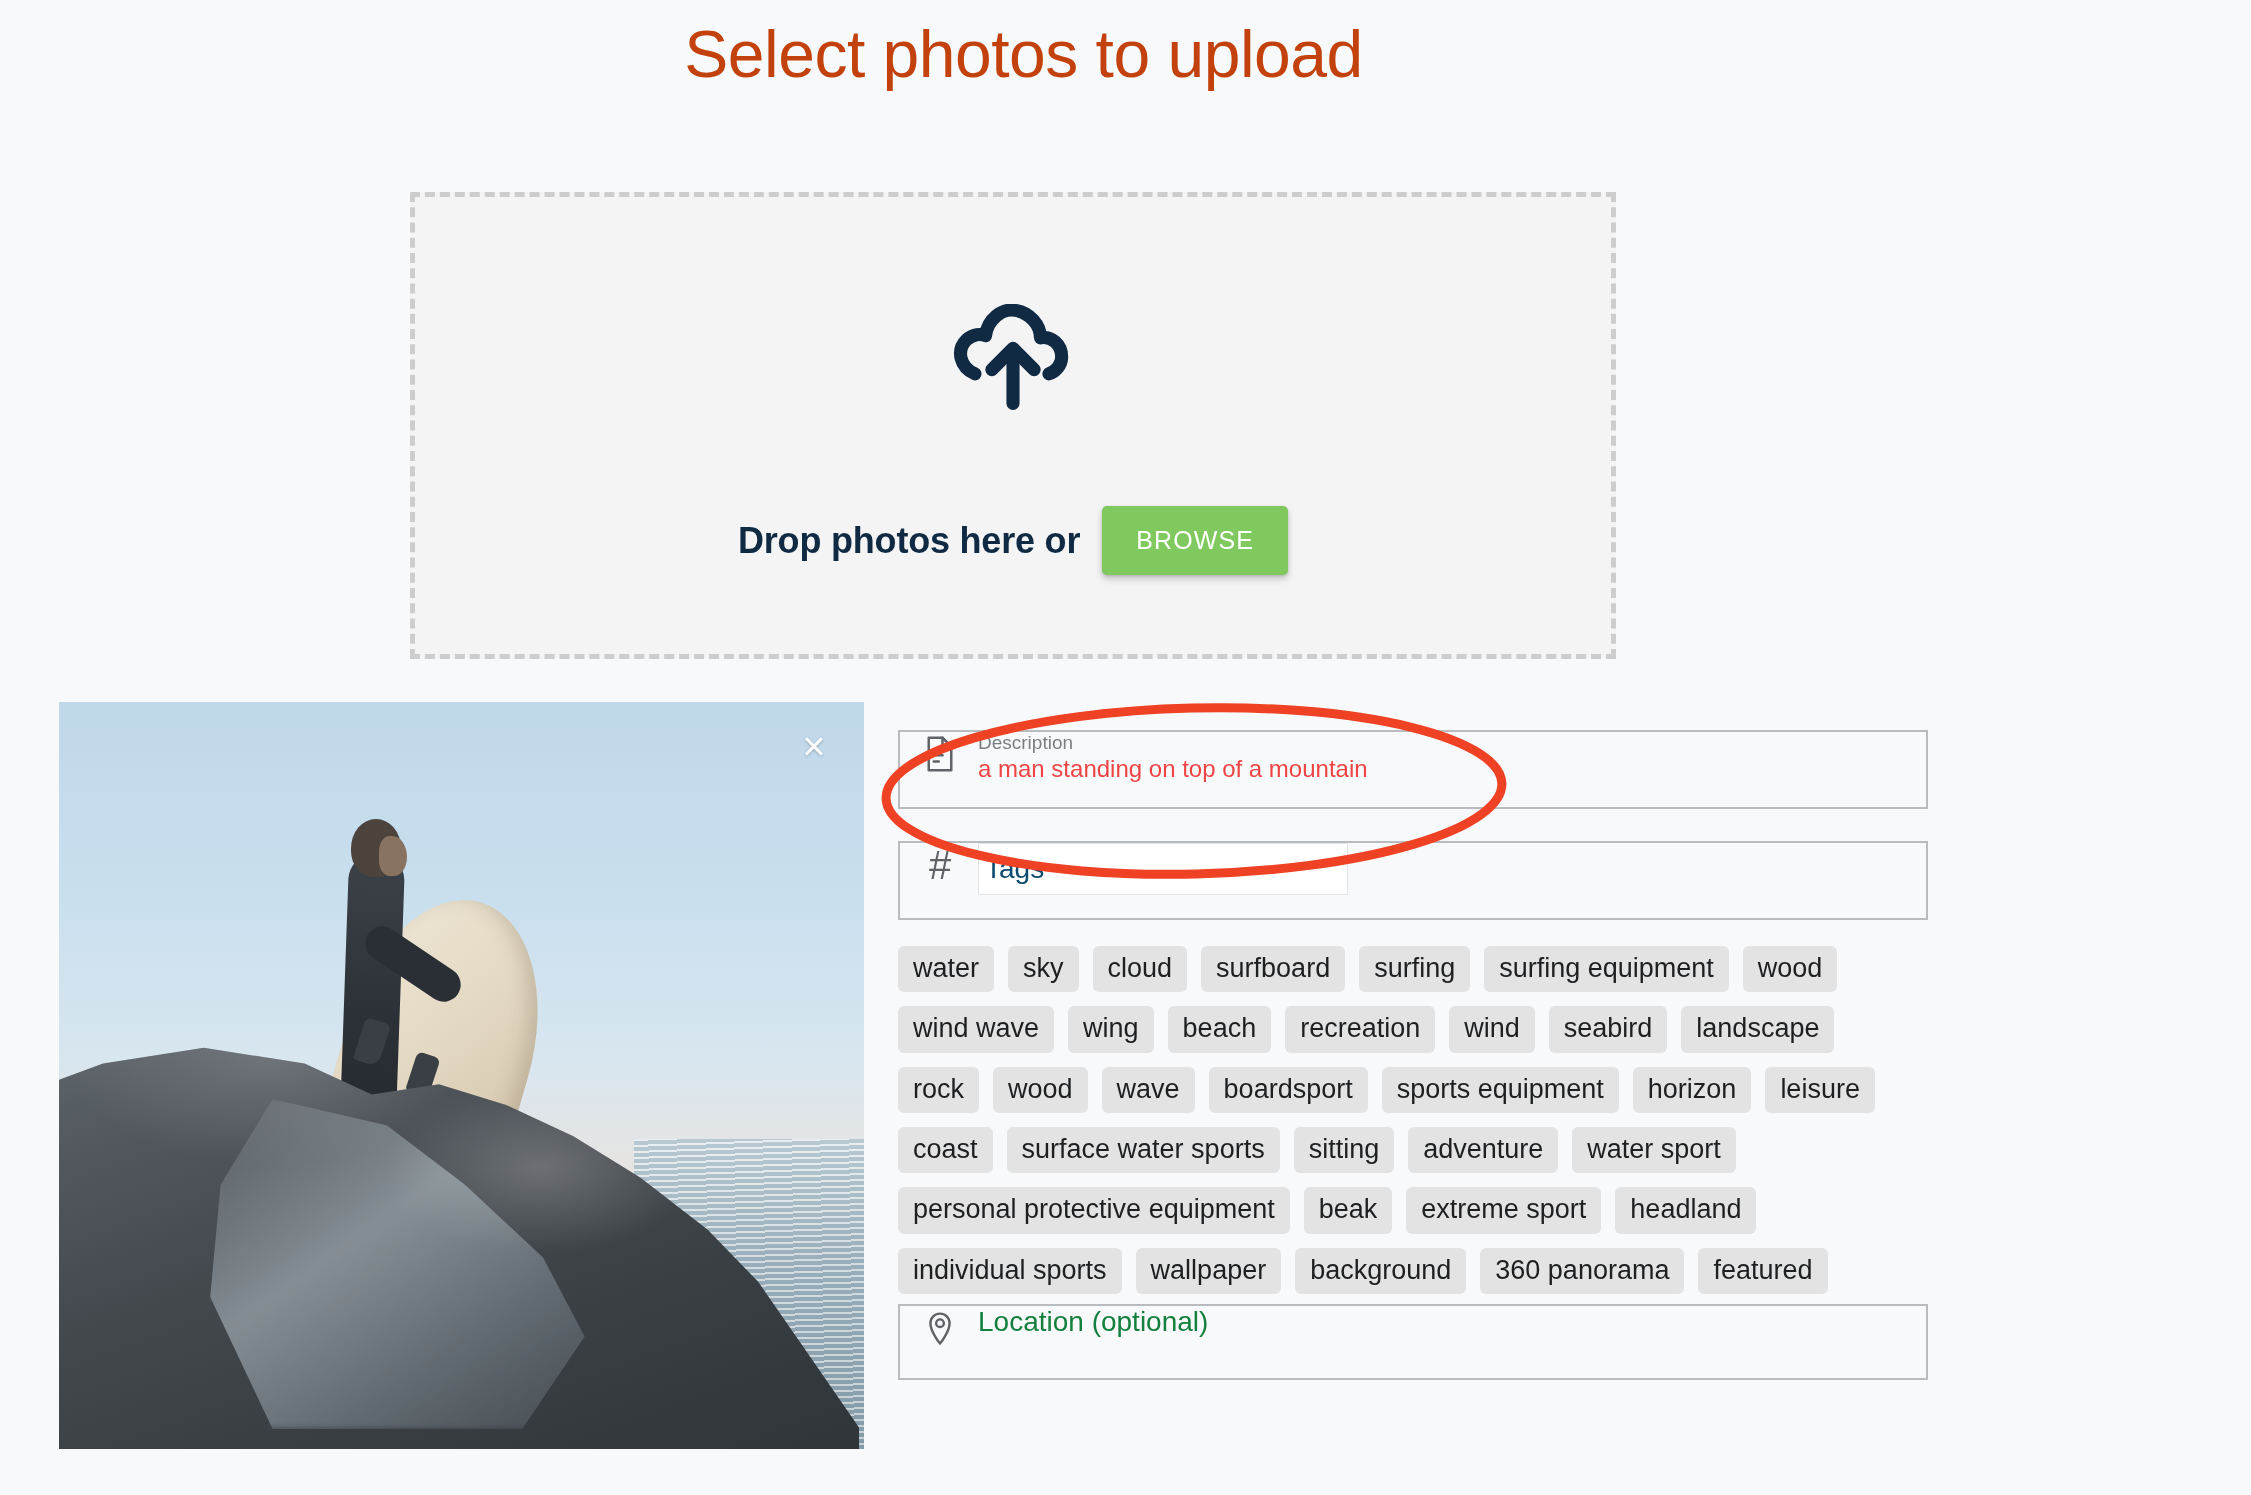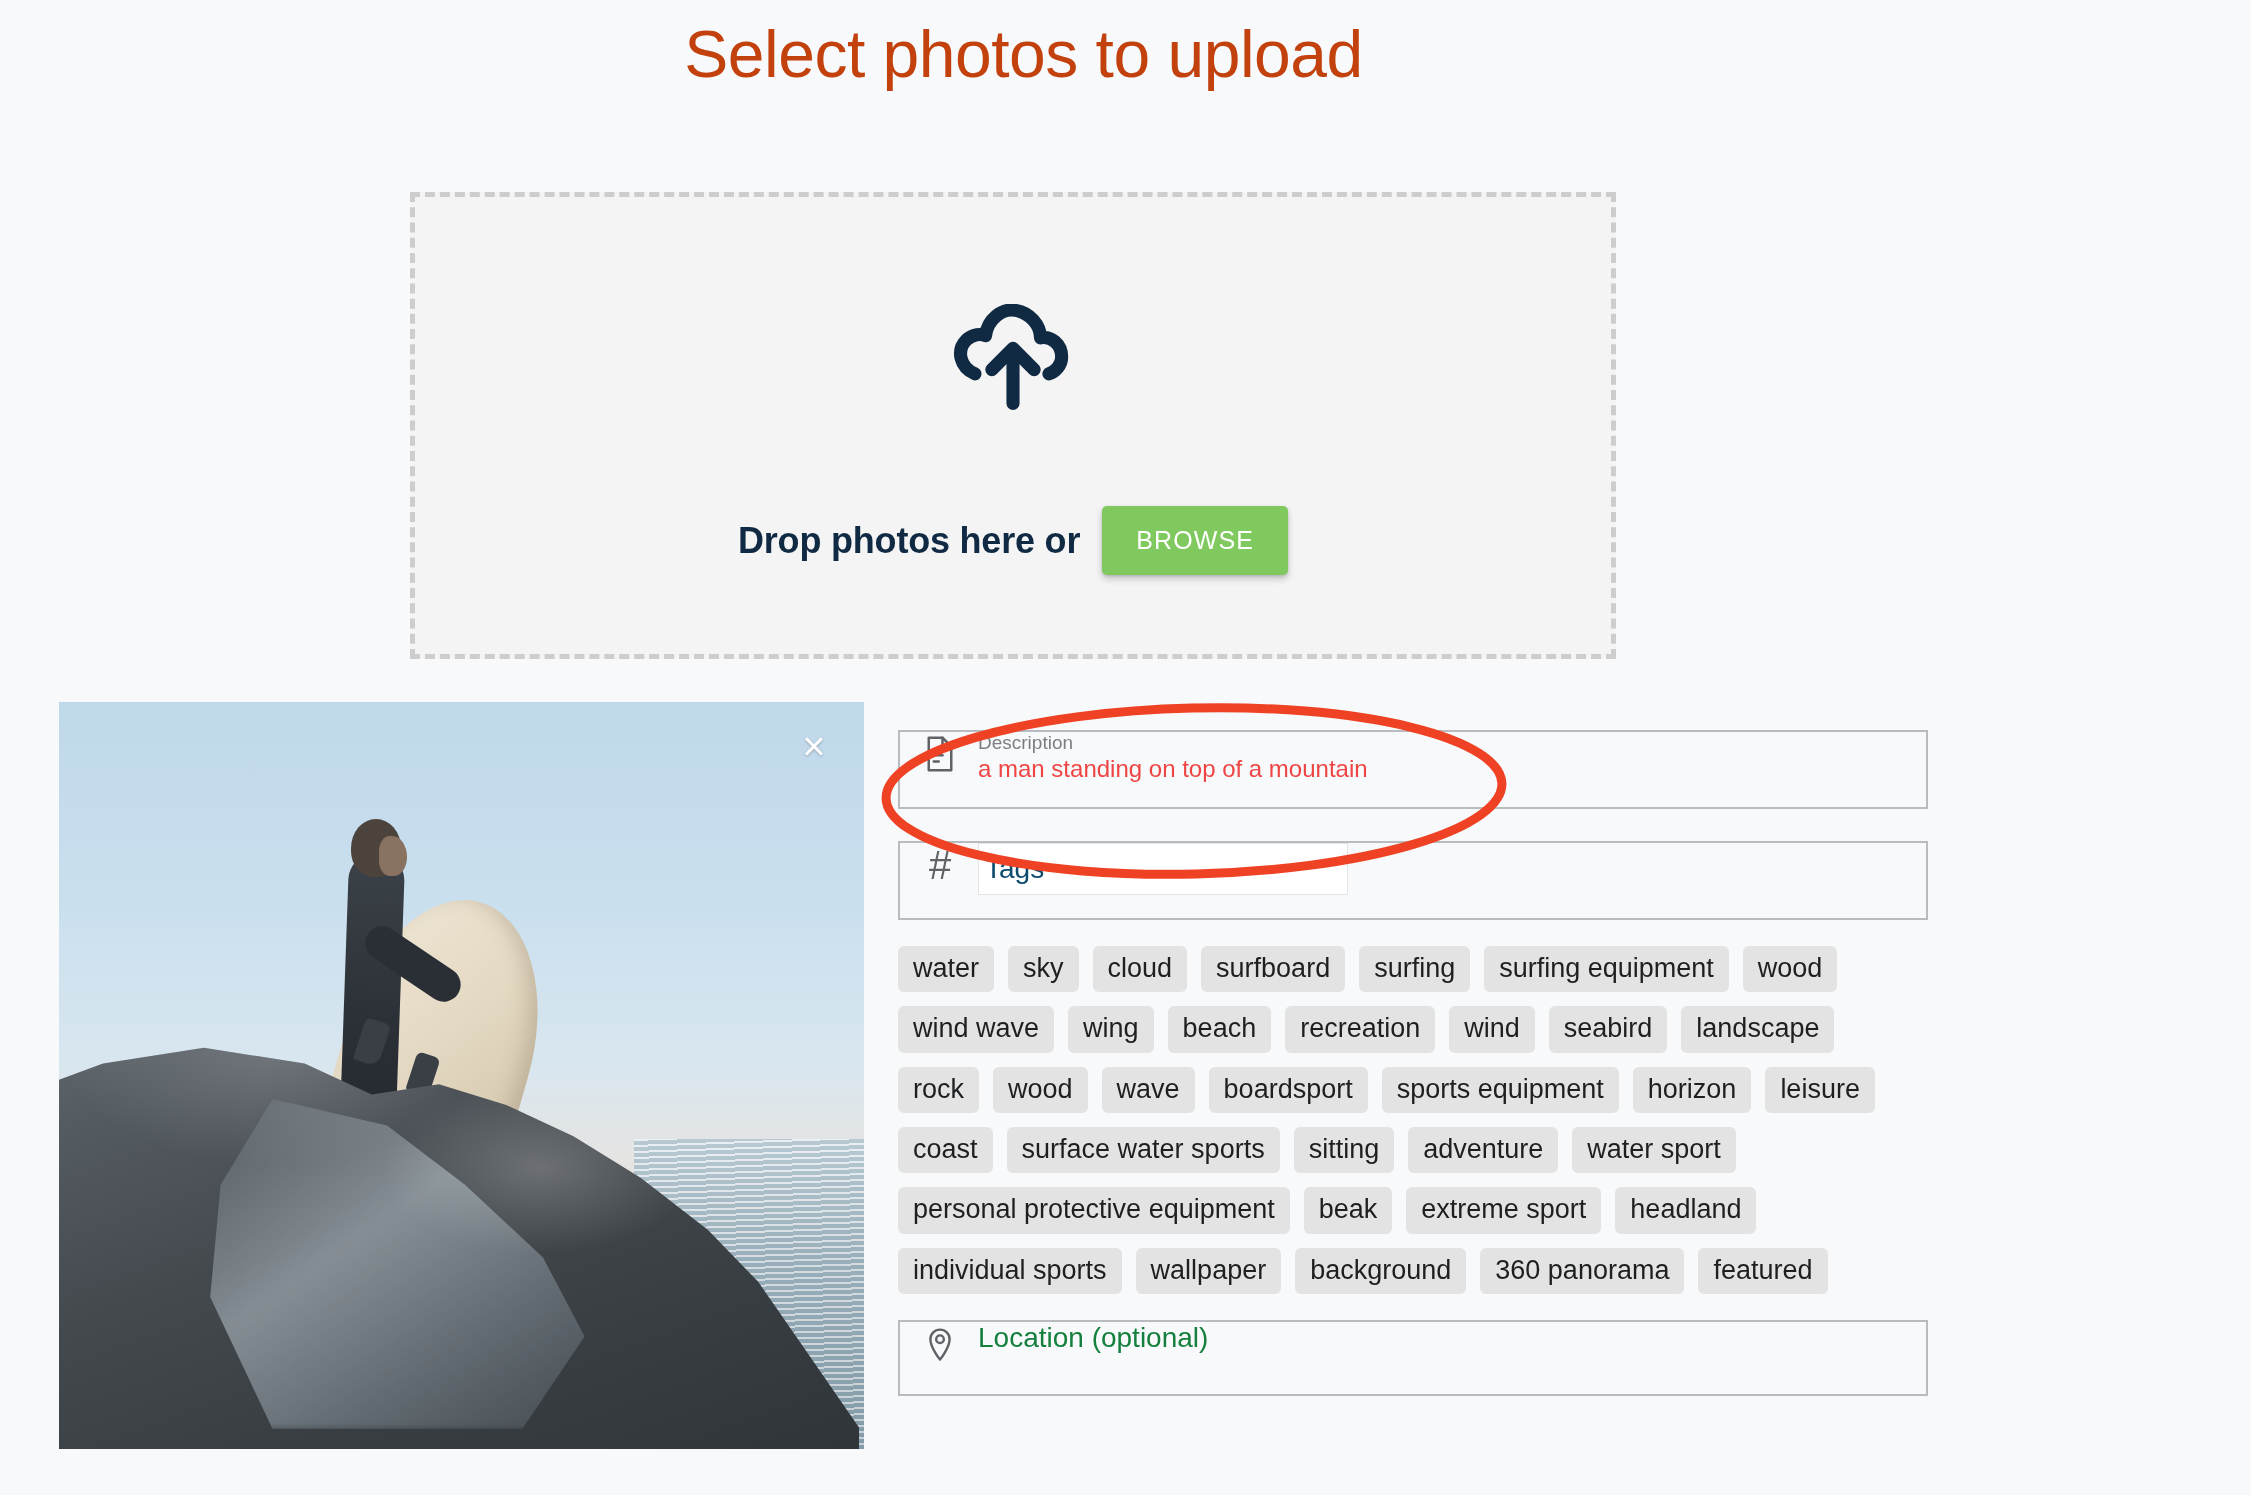--- a/index.html
+++ b/index.html
@@ -337,21 +337,21 @@
     font-size: 40px;
     color: #5f6368;
     font-weight: 400;
     line-height: 1;
   }
 
   
   .tag-chip-area {
     width: 1030px;
     margin-top: 26px;
-    margin-bottom: 26px;
+    margin-bottom: 10px;
     display: flex;
     flex-wrap: wrap;
     gap: 14px 14px;
     align-content: flex-start;
   }
 
   .tag-chip {
     background: #e3e3e3;
     border-radius: 6px;
     padding: 8px 15px 10px 15px;

